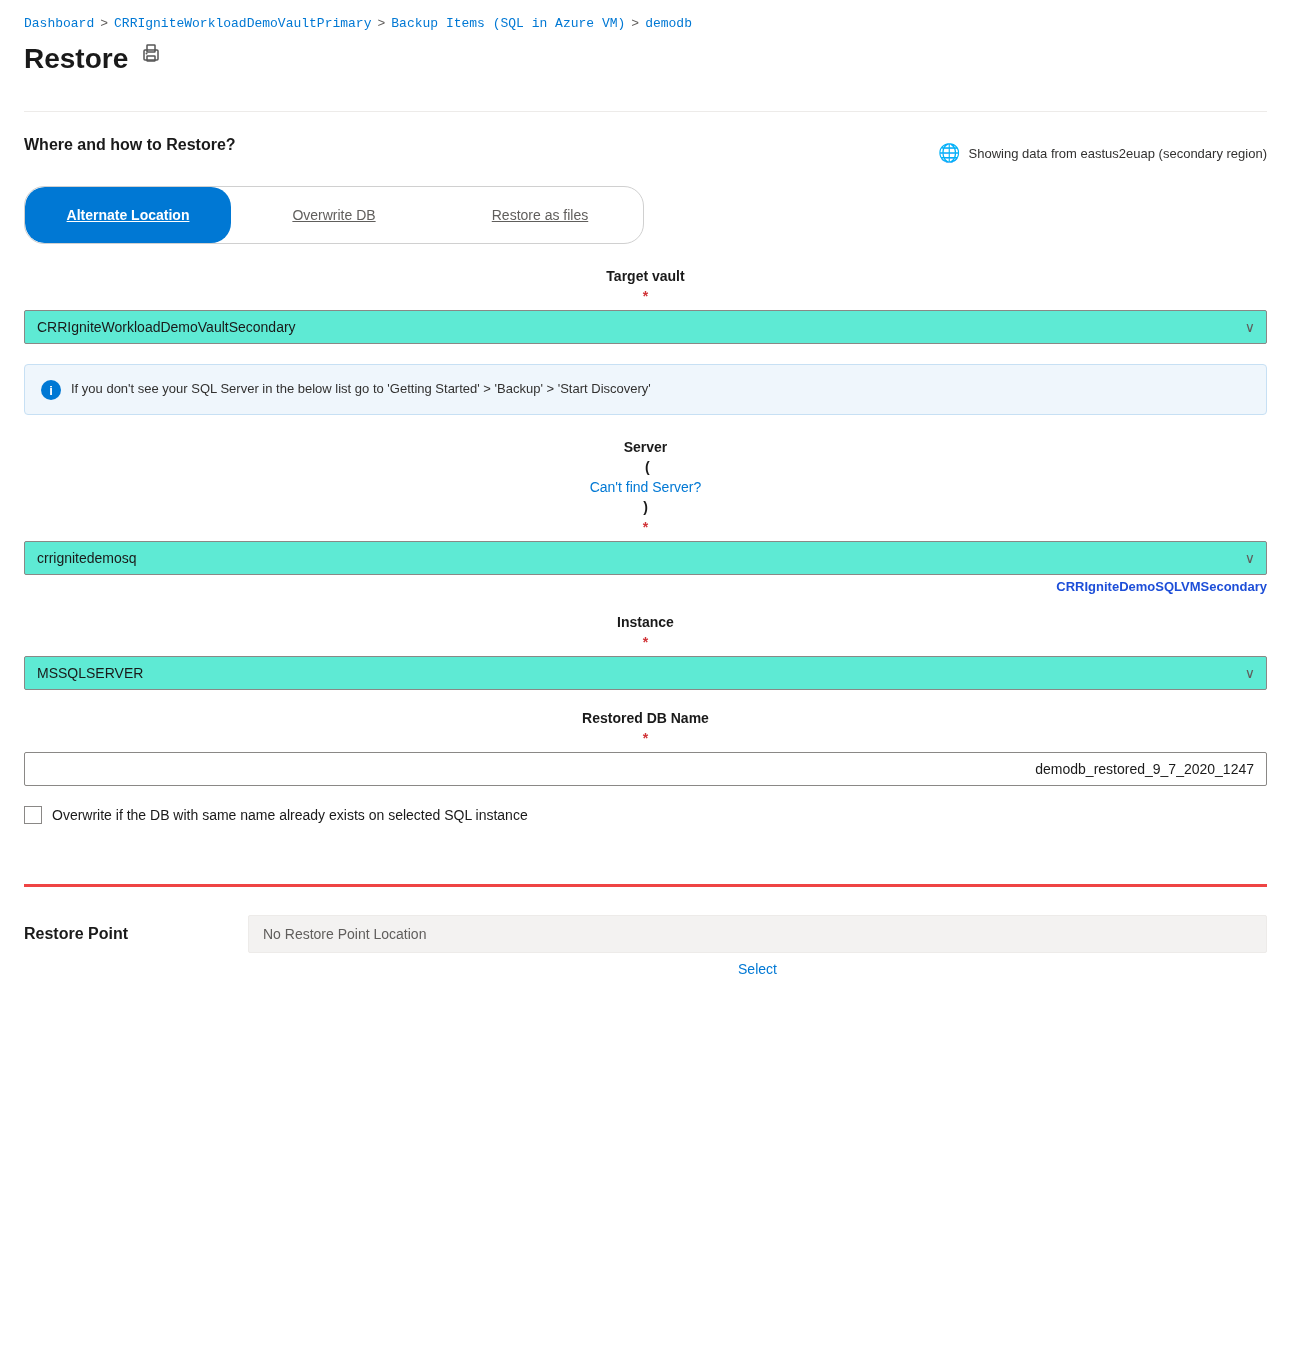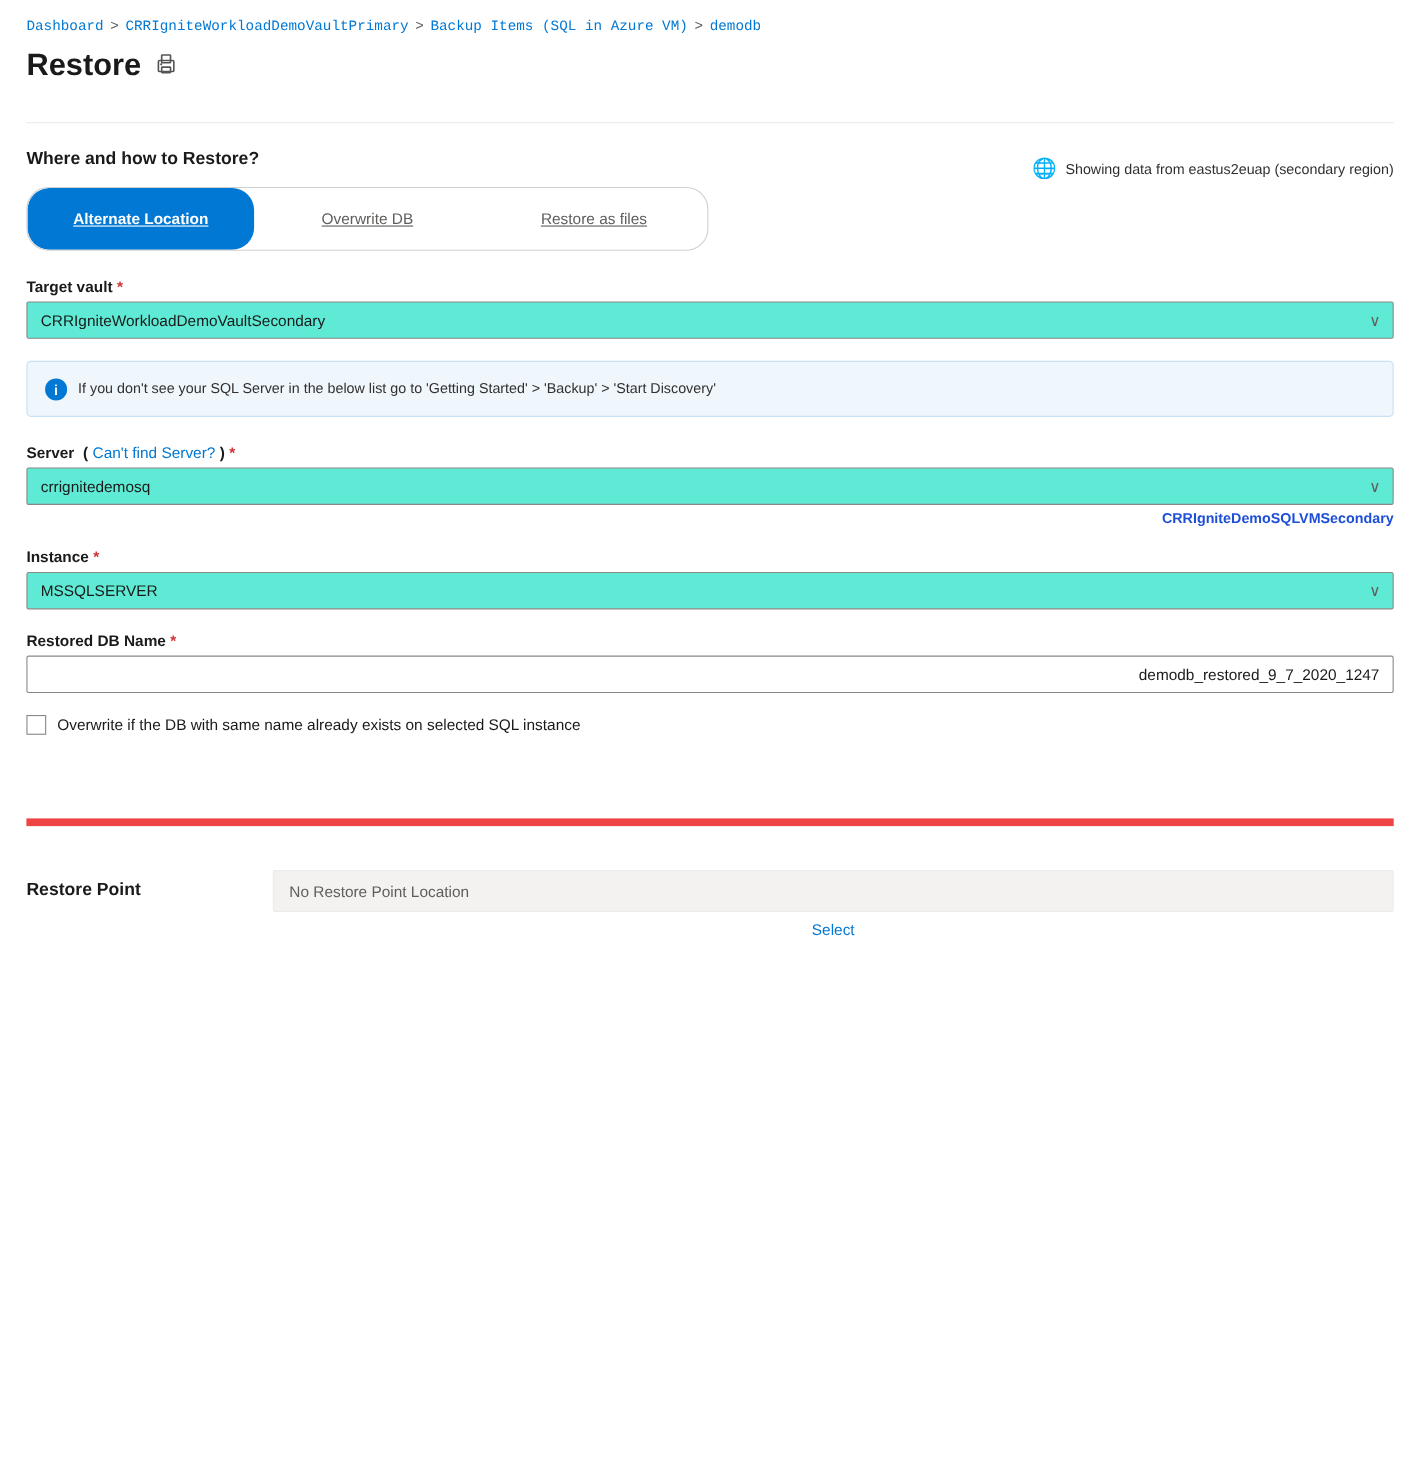--- a/index.html
+++ b/index.html
@@ -26,21 +26,21 @@
       color: #605e5c;
       font-size: 13px;
     }
     .breadcrumb a {
       color: #0078d4;
       text-decoration: none;
       cursor: pointer;
     }
     .page-title-row {
       display: flex;
-      align-items: flex-end;
+      align-items: flex-start;
       gap: 12px;
       margin-bottom: 36px;
     }
     .page-title {
       font-size: 28px;
       font-weight: 600;
       color: #1a1a1a;
     }
     .print-icon {
       font-size: 18px;
@@ -60,20 +60,21 @@
       font-size: 13px;
       color: #323130;
     }
     .globe-icon {
       font-size: 18px;
     }
     .restore-header-row {
       display: flex;
       align-items: center;
       justify-content: space-between;
+      margin-bottom: 16px;
     }
     .tab-group {
       display: flex;
       border: 1.5px solid #d0d0d0;
       border-radius: 20px;
       overflow: hidden;
       width: 620px;
     }
     .tab-btn {
       flex: 1;
@@ -95,20 +96,21 @@
     .field-group {
       margin-bottom: 20px;
     }
     .field-label {
       font-size: 14px;
       font-weight: 600;
       margin-bottom: 6px;
       display: flex;
       align-items: center;
       gap: 4px;
+      flex-direction: column;
     }
     .required {
       color: #d13438;
       font-size: 14px;
     }
     .can-find-link {
       color: #0078d4;
       font-weight: 400;
       cursor: pointer;
       text-decoration: none;
@@ -199,23 +201,23 @@
       border: 1.5px solid #8a8886;
       background: #fff;
       flex-shrink: 0;
       cursor: pointer;
     }
     .checkbox-label {
       font-size: 14px;
       color: #1a1a1a;
     }
     .restore-point-section {
-      margin-top: 76px;
-      border-top: 7px solid #ef4444;
-      padding-top: 40px;
+      margin-top: 60px;
+      border-top: 3px solid #ef4444;
+      padding-top: 28px;
     }
     .restore-point-row {
       display: flex;
       align-items: center;
       gap: 24px;
     }
     .restore-point-label {
       font-size: 16px;
       font-weight: 700;
       width: 200px;

